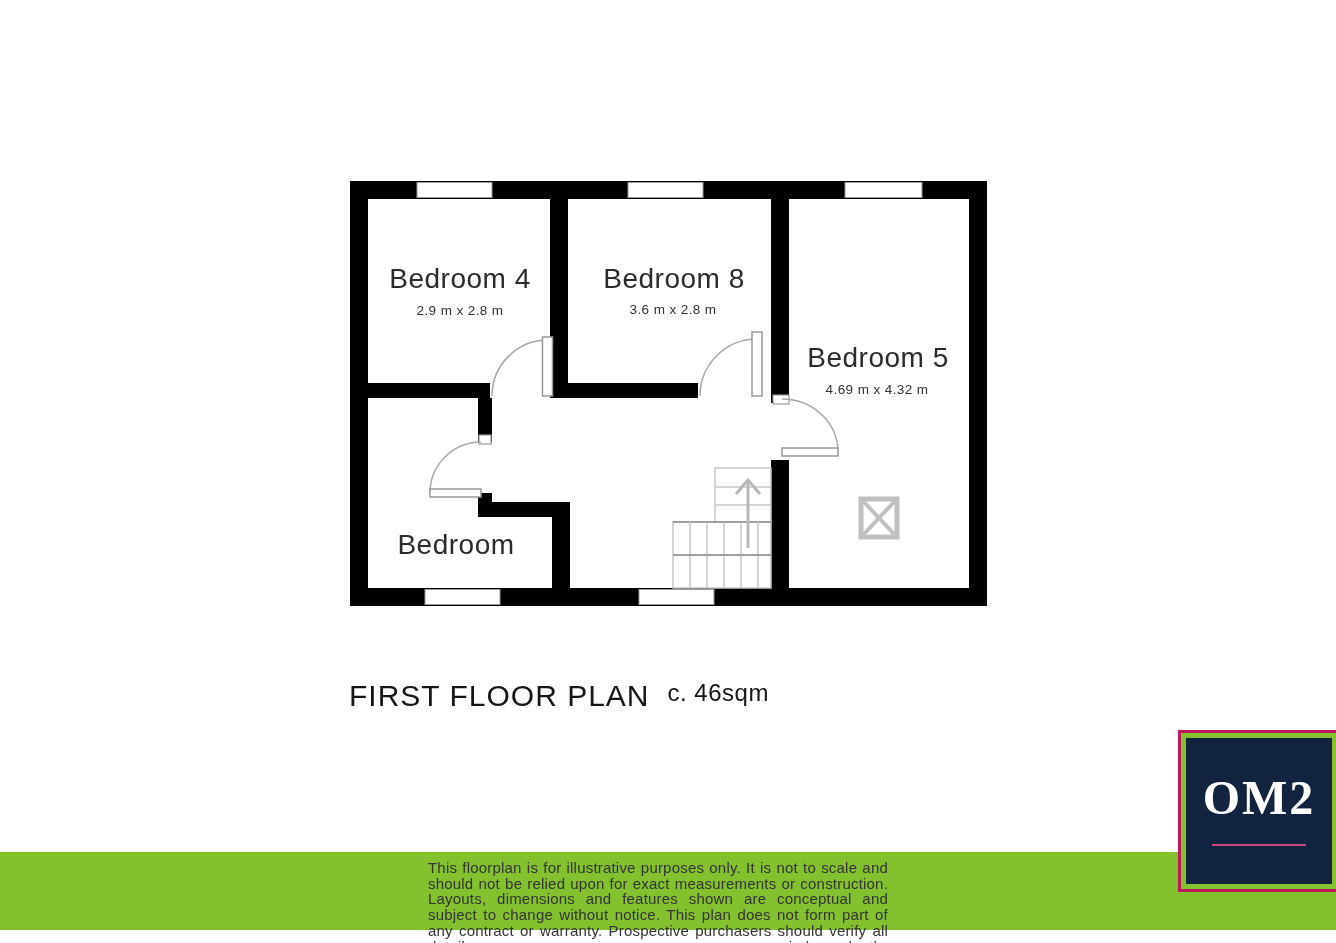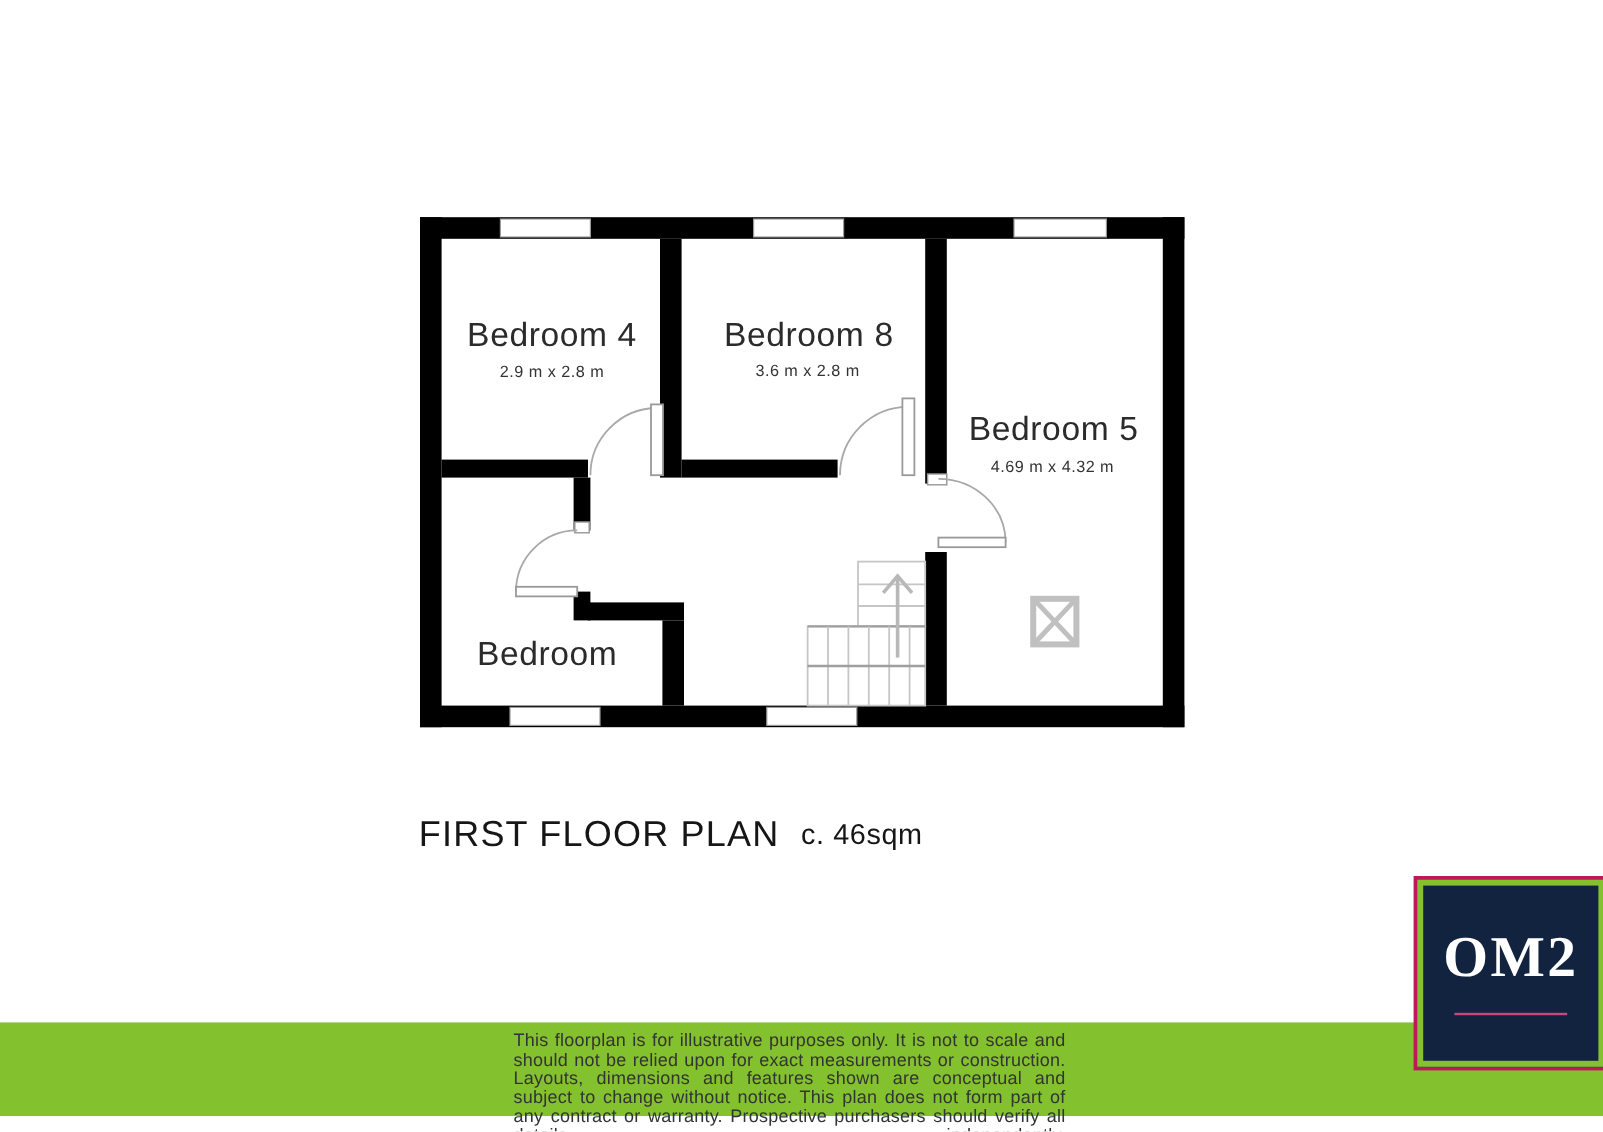--- a/index.html
+++ b/index.html
@@ -30,21 +30,21 @@
   .room-label{
     position:absolute;transform:translate(-50%,-50%);
     color:#2b2b2b;font-size:28px;letter-spacing:0.5px;white-space:nowrap;
   }
   .room-dim{
     position:absolute;transform:translate(-50%,-50%);
     color:#333333;font-size:13.5px;letter-spacing:0.4px;white-space:nowrap;
   }
   .title-row{
     position:absolute;left:349px;top:679px;
-    display:flex;align-items:center;gap:18px;color:#161616;
+    display:flex;align-items:flex-start;gap:18px;color:#161616;
   }
   .title-main{font-size:30px;letter-spacing:1px;font-weight:400;}
   .title-area{font-size:24px;letter-spacing:0.5px;font-weight:400;}
 
   .footer-bar{
     position:absolute;left:0;top:852px;width:1336px;height:78px;
     background:var(--accent-green,#83C12F);
   }
   .disclaimer{
     position:absolute;left:428px;top:860px;width:460px;

